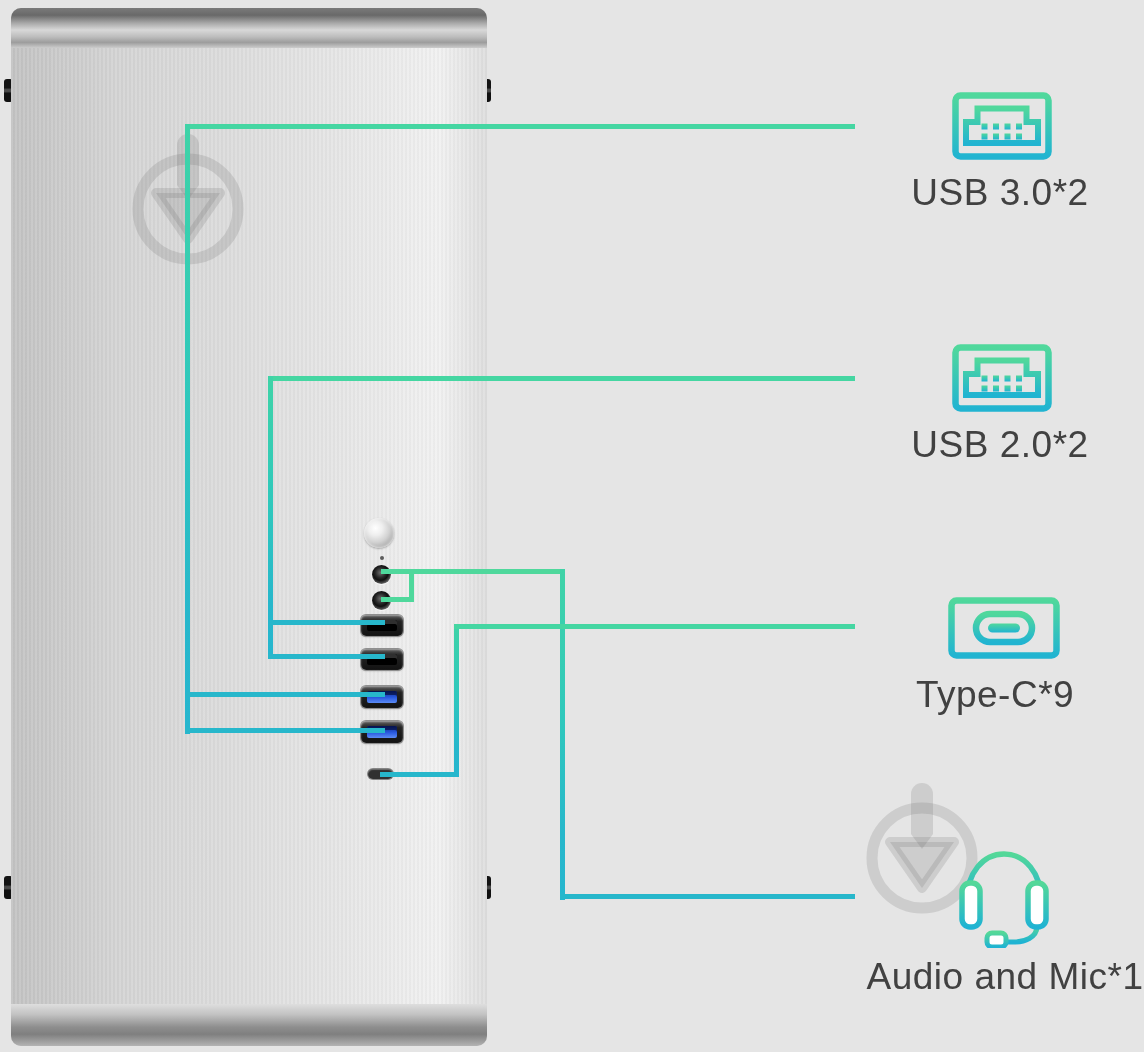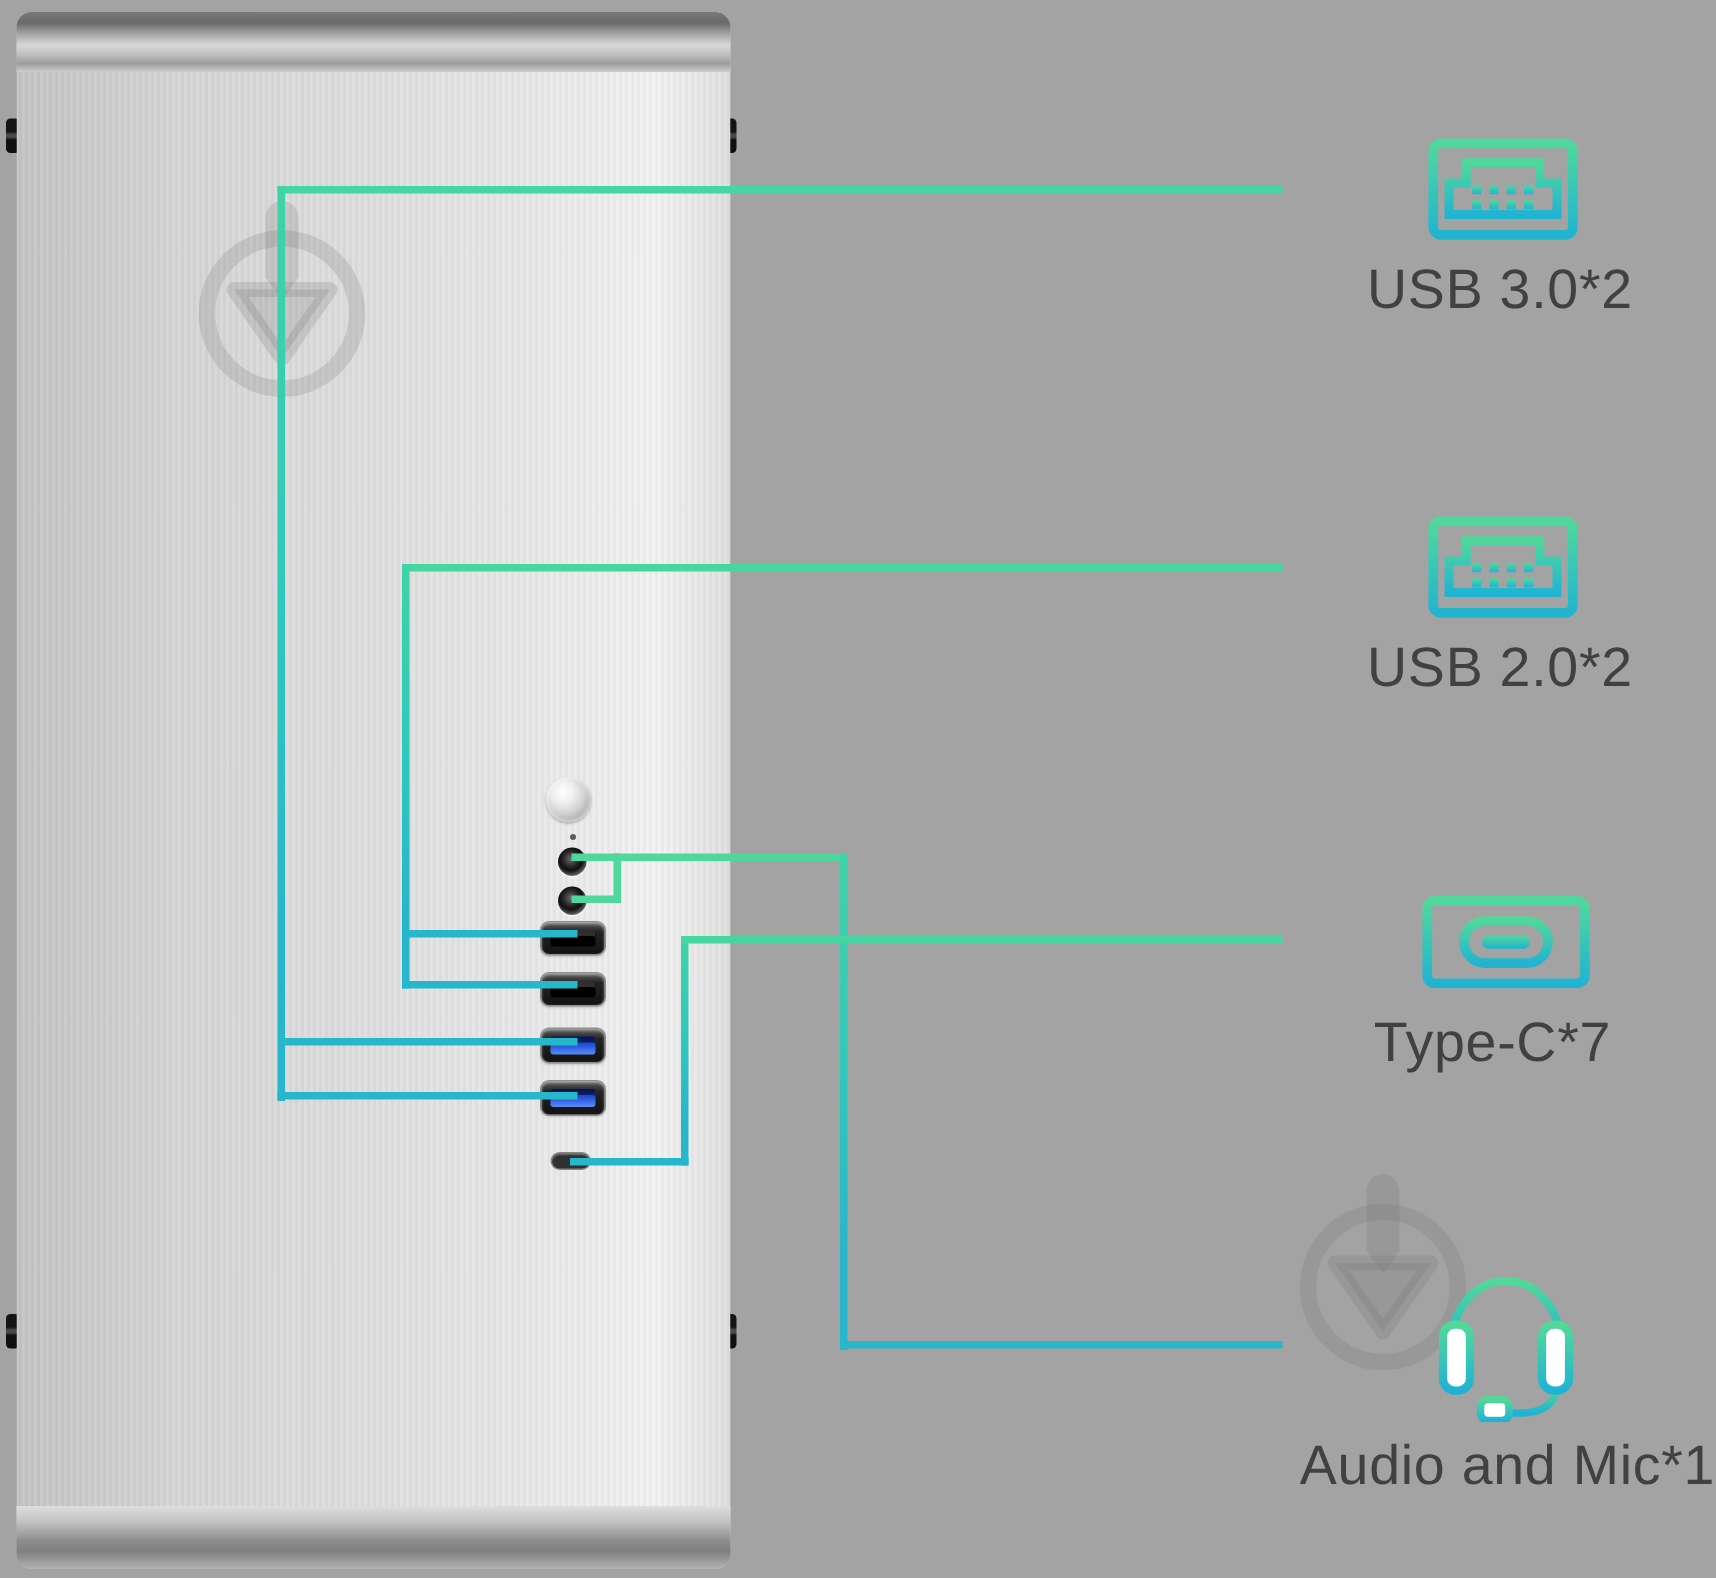--- a/index.html
+++ b/index.html
@@ -1,17 +1,17 @@
 <!DOCTYPE html>
 <html><head>
 <meta charset="utf-8">
 <style>
   html,body{margin:0;padding:0;background:#ffffff;}
   .stage{
-    position:relative;width:1144px;height:1052px;background:#a3a3a3;overflow:hidden;
+    position:relative;width:1144px;height:1052px;background:#e5e5e5;overflow:hidden;
     font-family:"Liberation Sans", sans-serif;
   }
   
   .case{
     position:absolute;left:11px;top:8px;width:476px;height:1038px;border-radius:10px;
     background:
       repeating-linear-gradient(90deg, rgba(255,255,255,0.07) 0 2px, rgba(0,0,0,0.025) 2px 4px),
       linear-gradient(90deg,#c3c3c3 0%,#d4d4d4 22%,#dcdcdc 45%,#e6e6e6 70%,#f1f1f1 90%,#dedede 100%);
     z-index:2;
   }
@@ -159,21 +159,21 @@
     <defs>
         <linearGradient id="g3" x1="0" y1="0" x2="0" y2="1">
       <stop offset="0" stop-color="#50d89c"></stop>
           <stop offset="1" stop-color="#21b4d1"></stop>
     </linearGradient>
       </defs>
     <rect x="3.5" y="3.5" width="105" height="55" rx="5" fill="none" stroke="url(#g3)" stroke-width="6.5"></rect>
     <rect x="28" y="17" width="56" height="28" rx="14" fill="none" stroke="url(#g3)" stroke-width="6.5"></rect>
     <rect x="40" y="26.5" width="32" height="9" rx="4.5" fill="url(#g3)"></rect>
   </svg>
-  <div class="lbl" style="left:845px;top:676px;">Type-C*7</div>
+  <div class="lbl" style="left:845px;top:676px;">Type-C*9</div>
 
   <svg class="icon" style="left:958px;top:842px;" width="92" height="106" viewBox="0 0 92 106">
     <defs>
         <linearGradient id="gh" x1="0" y1="0" x2="0" y2="1">
       <stop offset="0" stop-color="#54d898"></stop>
           <stop offset="1" stop-color="#1fb3d3"></stop>
     </linearGradient>
       </defs>
     <path d="M9,58 C9,31 25,12 46,12 C67,12 83,31 83,58" fill="none" stroke="url(#gh)" stroke-width="5.5" stroke-linecap="round"></path>
     <path d="M79,84 C79,96 66,100 56,100 L47,100" fill="none" stroke="url(#gh)" stroke-width="5" stroke-linecap="round"></path>

